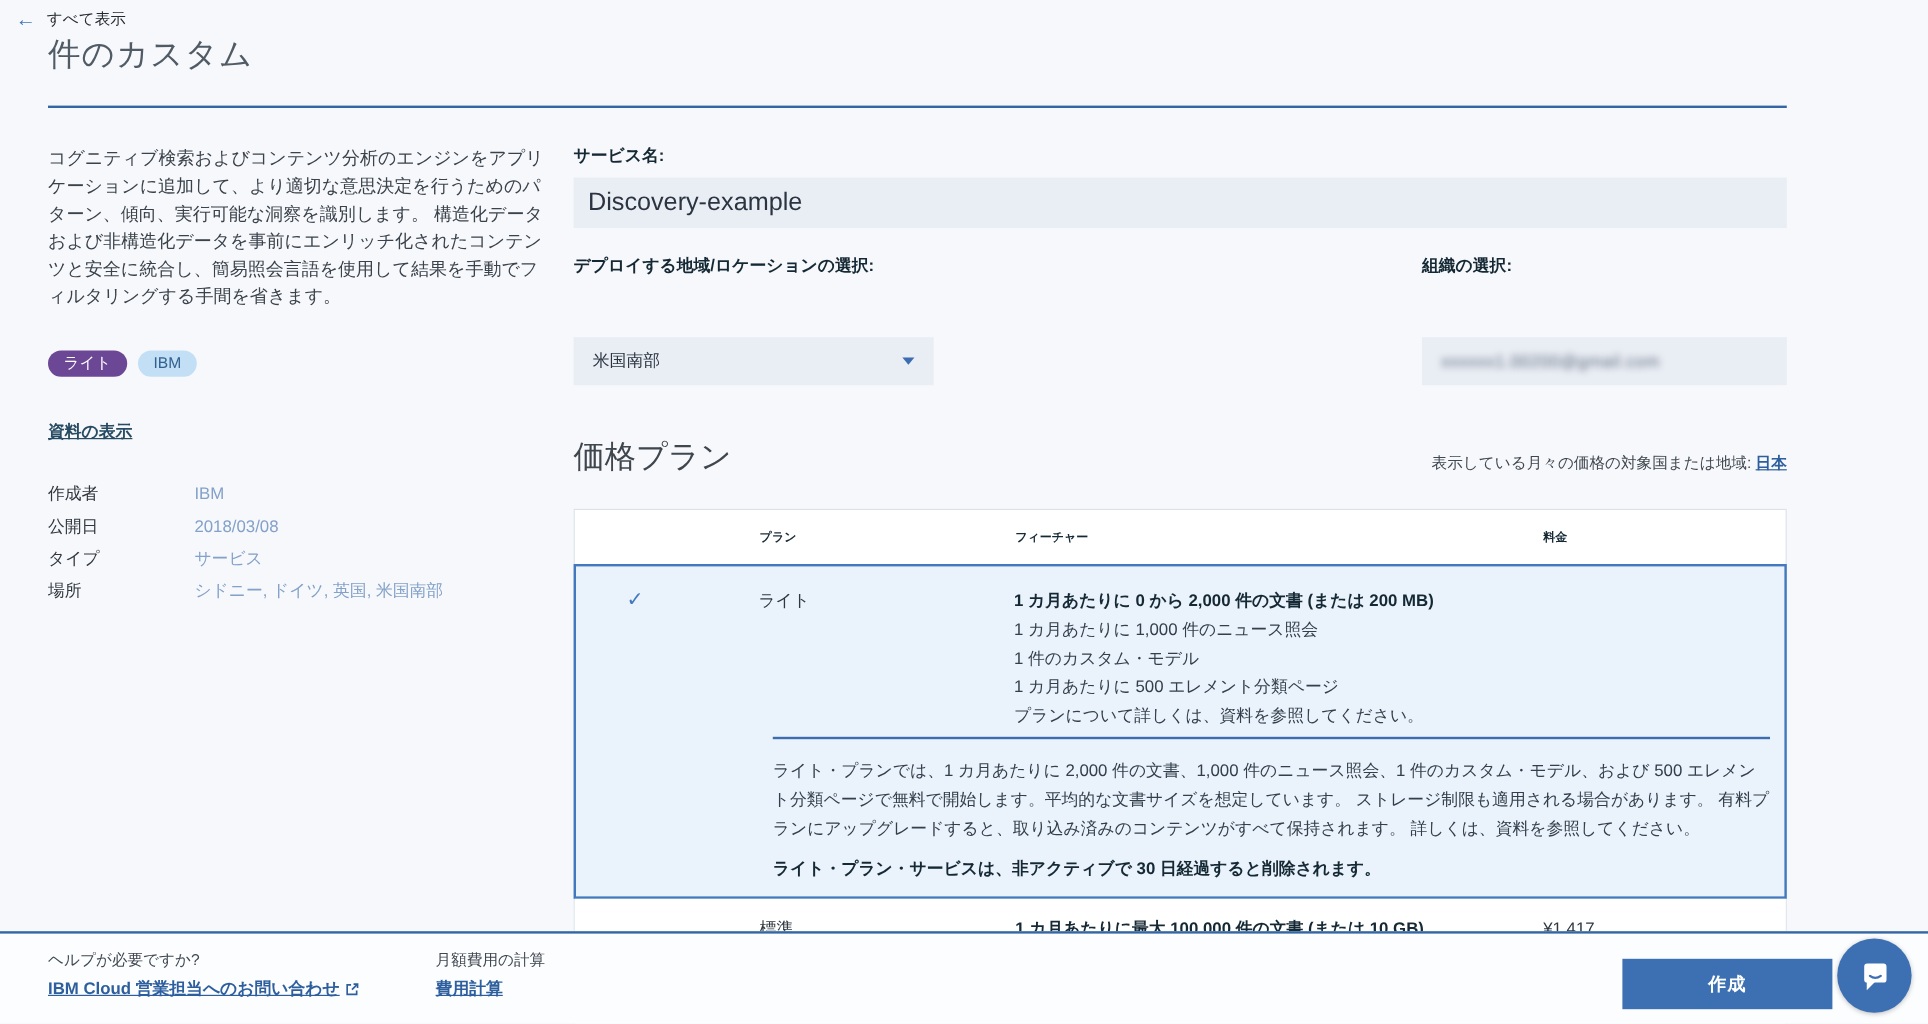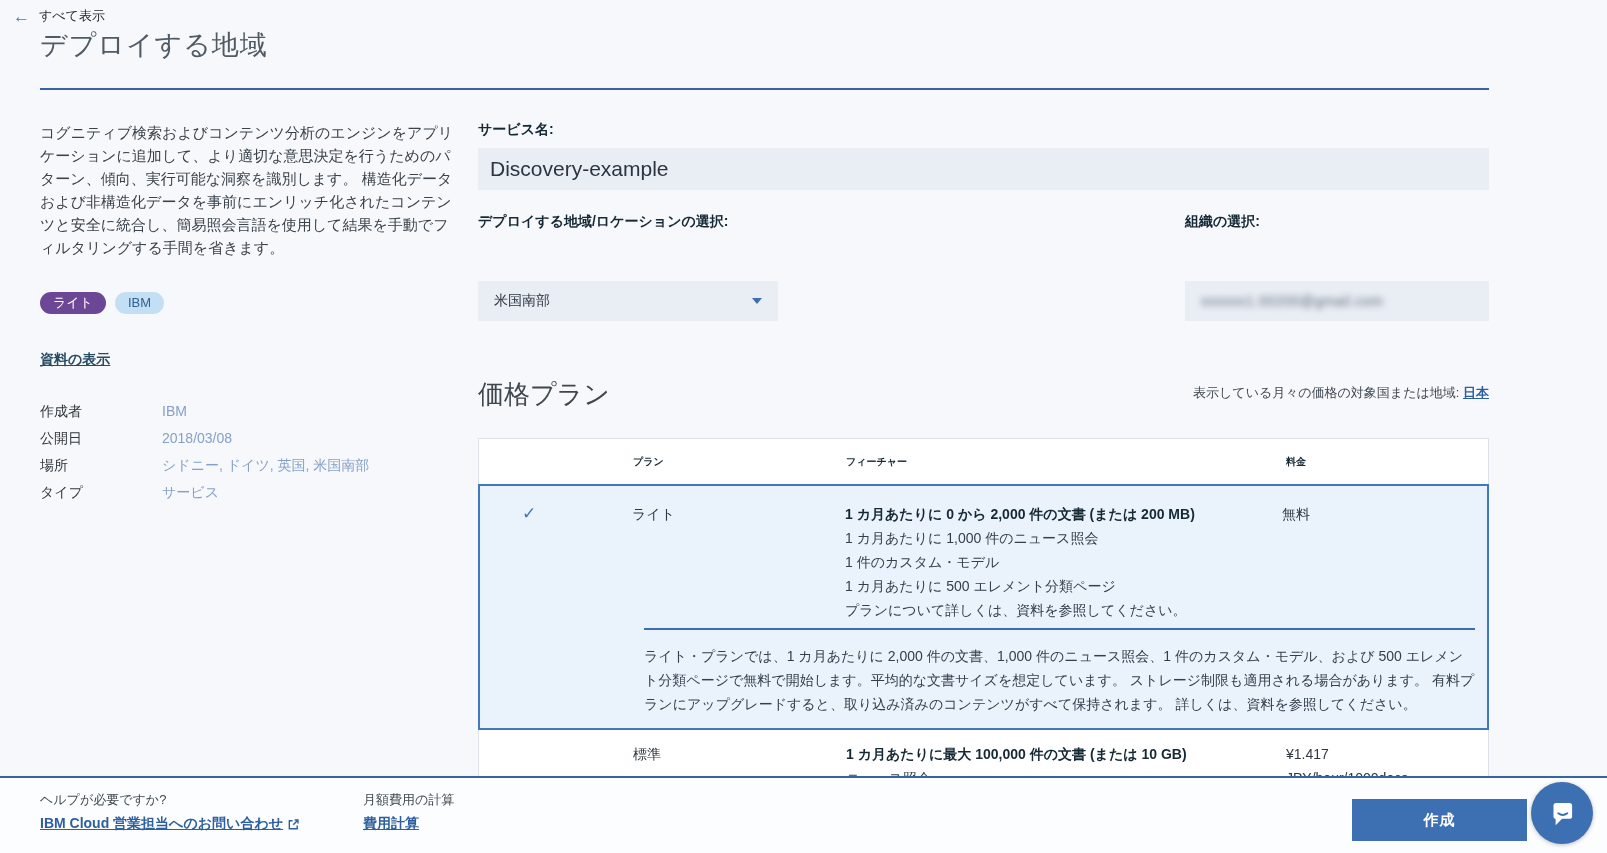--- a/index.html
+++ b/index.html
@@ -36,21 +36,21 @@
   .field-row { margin-top:23px; display:flex; justify-content:space-between; }
   .field { display:flex; flex-direction:column;gap:41px; }
   .field.w1 { width:300px; } .field.w2 { width:304px; } .field.w3 { width:304px; }
   .selectbox { margin-top:9px; height:40px; background:#e9edf4; display:flex; align-items:center;
                padding:0 16px; font-size:14px; color:#2b3440; position:relative; cursor:pointer; }
   .caret { position:absolute; right:16px; top:17px; width:0; height:0;
            border-left:5px solid transparent; border-right:5px solid transparent; border-top:6px solid #3b6db0; }
   .blurred { filter:blur(3px); color:#5d6a7a; letter-spacing:.5px; }
 
   
-  .pricing-head { margin-top:56px; display:flex; align-items:center; }
+  .pricing-head { margin-top:42px; display:flex; align-items:flex-end; }
   .pricing-title { font-size:26px; font-weight:400; color:#3f464e; }
   .region-note { margin-left:auto; font-size:13px; color:#3f4750; padding-bottom:3px; }
   .region-note a { font-weight:bold; color:#2d5f9e; text-decoration:underline; cursor:pointer; }
 
   .plan-table { margin-top:26px; background:#ffffff; border:1px solid #dde2ea; }
   .pt-grid { display:grid; grid-template-columns:154px 213px 440px auto; }
   .pt-head { height:45px; align-items:center; font-size:10px; font-weight:bold; color:#152935; }
 
   .row-selected { border:2px solid #4178be; background:#eaf2fc; margin:0 -1px; padding:16px 0 12px 0; cursor:pointer; }
   .row-selected .pt-grid { grid-template-columns:152px 213px 437px auto; }
@@ -83,46 +83,46 @@
 </style>
 </head>
 <body>
 
 <div class="page">
 
   <div class="back-link">
     <span class="back-arrow">←</span>
     <span>すべて表示</span>
   </div>
-  <div class="page-title">デプロイする地域</div>
+  <div class="page-title">件のカスタム</div>
   <div class="title-rule"></div>
 
   <div class="left-col">
     <p class="desc">コグニティブ検索およびコンテンツ分析のエンジンをアプリケーションに追加して、より適切な意思決定を行うためのパターン、傾向、実行可能な洞察を識別します。 構造化データおよび非構造化データを事前にエンリッチ化されたコンテンツと安全に統合し、簡易照会言語を使用して結果を手動でフィルタリングする手間を省きます。</p>
     <div class="badges">
       <span class="badge badge-light">ライト</span>
       <span class="badge badge-ibm">IBM</span>
     </div>
     <a class="docs-link">資料の表示</a>
     <div class="meta">
       <div class="meta-row">
         <span class="meta-label">作成者</span>
         <span class="meta-value">IBM</span>
       </div>
       <div class="meta-row">
         <span class="meta-label">公開日</span>
         <span class="meta-value">2018/03/08</span>
       </div>
       <div class="meta-row">
+        <span class="meta-label">タイプ</span>
+        <span class="meta-value">サービス</span>
+      </div>
+      <div class="meta-row">
         <span class="meta-label">場所</span>
         <span class="meta-value">シドニー, ドイツ, 英国, 米国南部</span>
-      </div>
-      <div class="meta-row">
-        <span class="meta-label">タイプ</span>
-        <span class="meta-value">サービス</span>
       </div>
     </div>
   </div>
 
   <div class="right-col">
     <div class="field-label">サービス名:</div>
     <input class="name-input" type="text" value="Discovery-example" style="">
 
     <div class="field-row">
       <div class="field w1">
@@ -160,24 +160,24 @@
         <div class="pt-grid">
           <div class="check">✓</div>
           <div class="plan-name">ライト</div>
           <div class="features">
             <div class="f-bold">1 カ月あたりに 0 から 2,000 件の文書 (または 200 MB)</div>
             <div>1 カ月あたりに 1,000 件のニュース照会</div>
             <div>1 件のカスタム・モデル</div>
             <div>1 カ月あたりに 500 エレメント分類ページ</div>
             <div>プランについて詳しくは、資料を参照してください。</div>
           </div>
-          <div class="price-cell">無料</div>
         </div>
         <div class="row-detail">
           <p class="detail-text">ライト・プランでは、1 カ月あたりに 2,000 件の文書、1,000 件のニュース照会、1 件のカスタム・モデル、および 500 エレメント分類ページで無料で開始します。平均的な文書サイズを想定しています。 ストレージ制限も適用される場合があります。 有料プランにアップグレードすると、取り込み済みのコンテンツがすべて保持されます。 詳しくは、資料を参照してください。</p>
+          <p class="detail-note">ライト・プラン・サービスは、非アクティブで 30 日経過すると削除されます。</p>
         </div>
       </div>
 
       <div class="row-standard">
         <div class="pt-grid">
           <div></div>
           <div class="plan-name">標準</div>
           <div class="features">
             <div class="f-bold">1 カ月あたりに最大 100,000 件の文書 (または 10 GB)</div>
             <div>ニュース照会</div>

